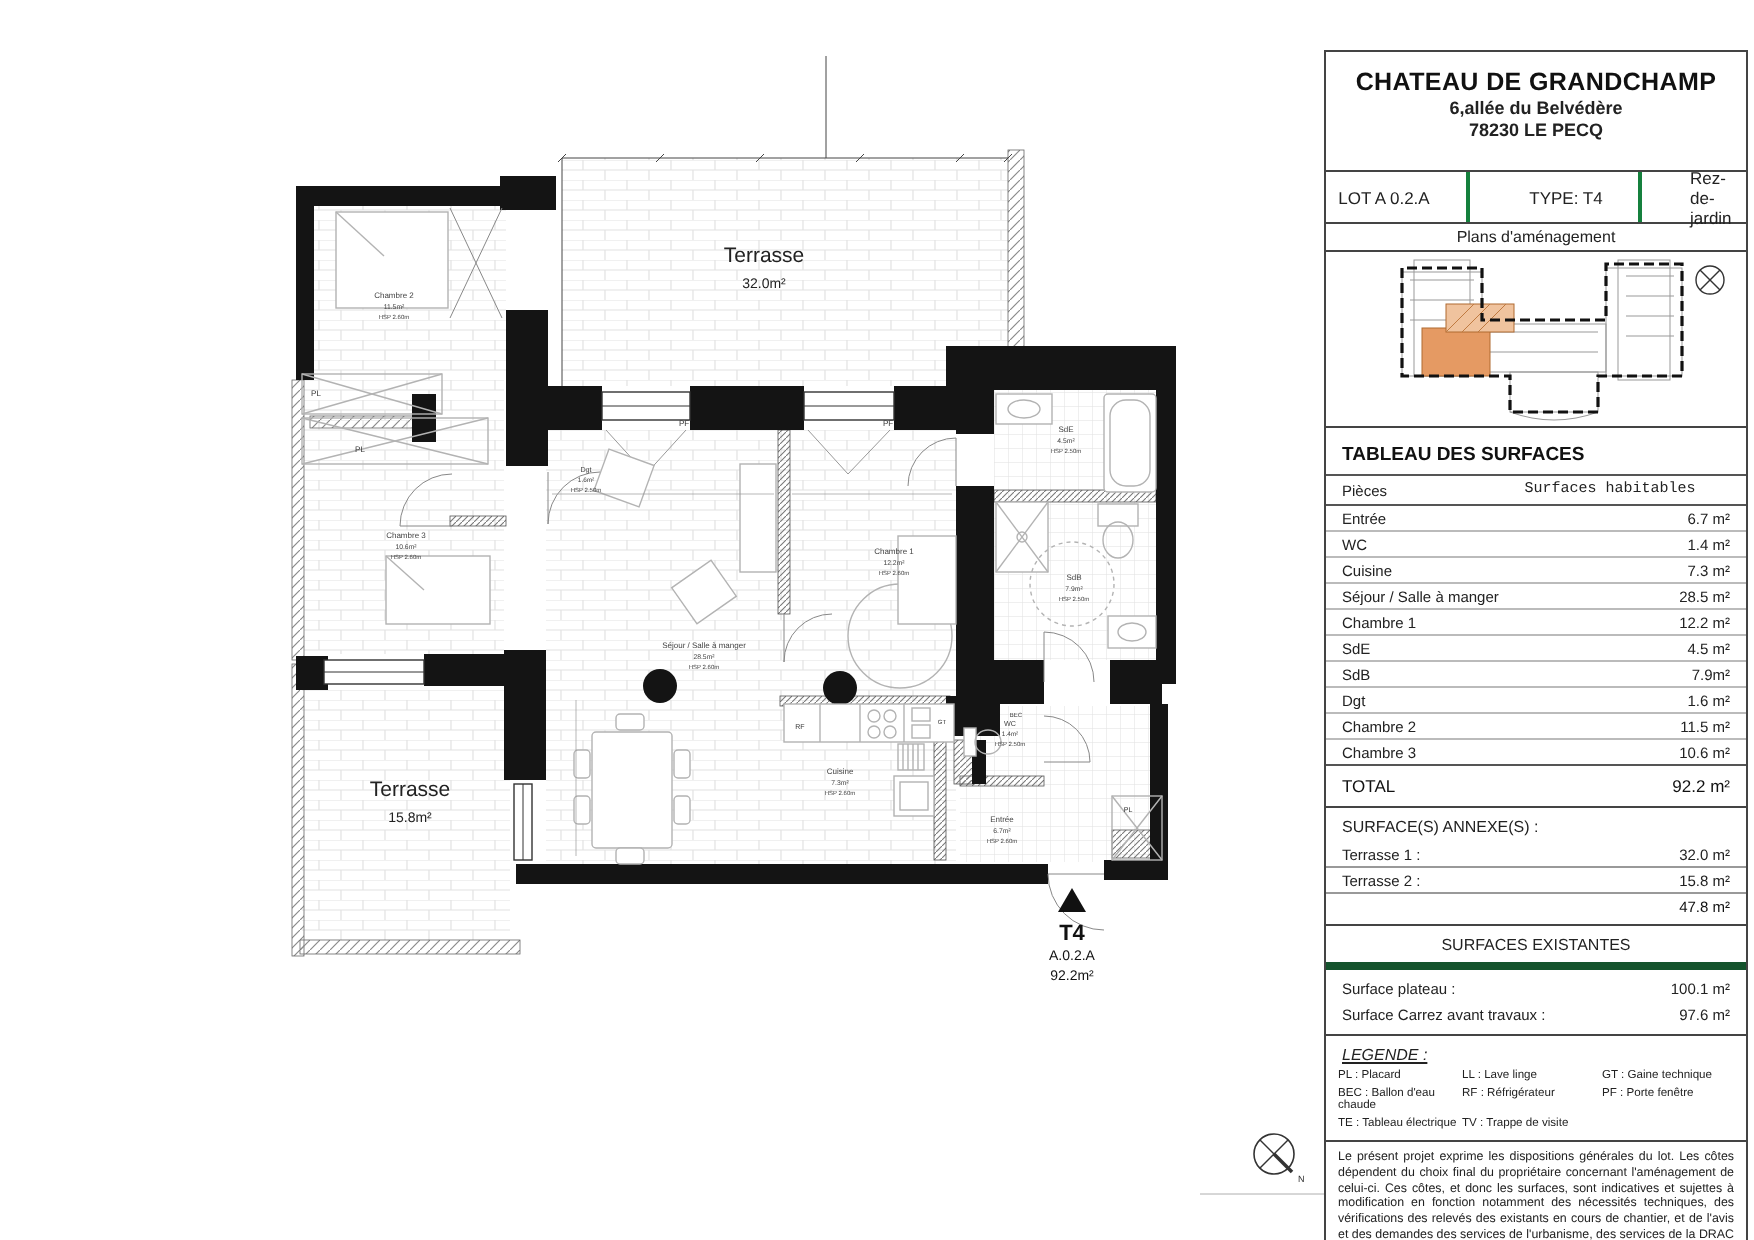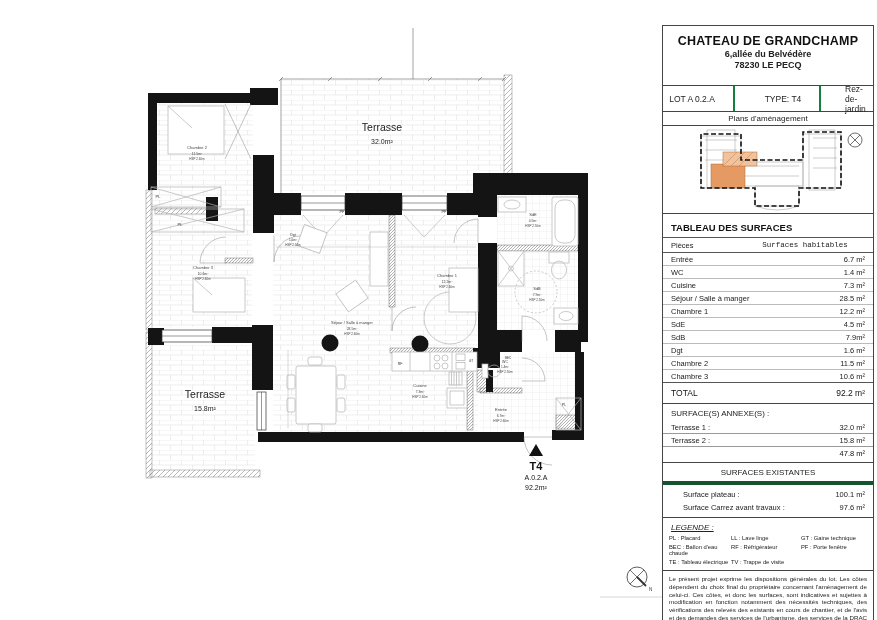--- a/index.html
+++ b/index.html
@@ -32,21 +32,21 @@
   .trow{display:flex;justify-content:space-between;font-size:8.5px;color:#111;
         padding:5px 8px 5px 8px;}
   .trow .v{width:116px;text-align:right;}
   .anx-title{font-size:8px;color:#222;padding:5px 8px 3px 8px;}
   .arow{display:flex;justify-content:space-between;font-size:7.5px;color:#222;
         padding:1.5px 8px;border-bottom:1px solid #999;}
   .atot{display:flex;justify-content:flex-end;font-size:7.5px;color:#111;
         padding:2px 8px 4px 8px;}
   .ex-title{font-size:8px;color:#222;padding:5px 8px 4px 8px;border-bottom:4px solid #14532d;text-align:center;}
   .erow{display:flex;justify-content:space-between;font-size:7.5px;color:#222;
-        padding:2px 8px;margin-left:12px;}
+        padding:2px 8px;}
   .leg-title{font-size:8px;color:#222;text-decoration:underline;padding:5px 8px 3px 8px;font-style:italic;}
   .leg-grid{display:grid;grid-template-columns:31% 35% 34%;font-size:5.8px;color:#222;
             padding:0 4px 5px 6px;row-gap:3px;}
   .disc{font-size:6.2px;line-height:1.25;color:#222;padding:4px 6px;text-align:justify;}
 </style>
 </head>
 <body>
 
 <svg id="plan" width="662" height="620" viewBox="0 0 662 620">
   <defs>

